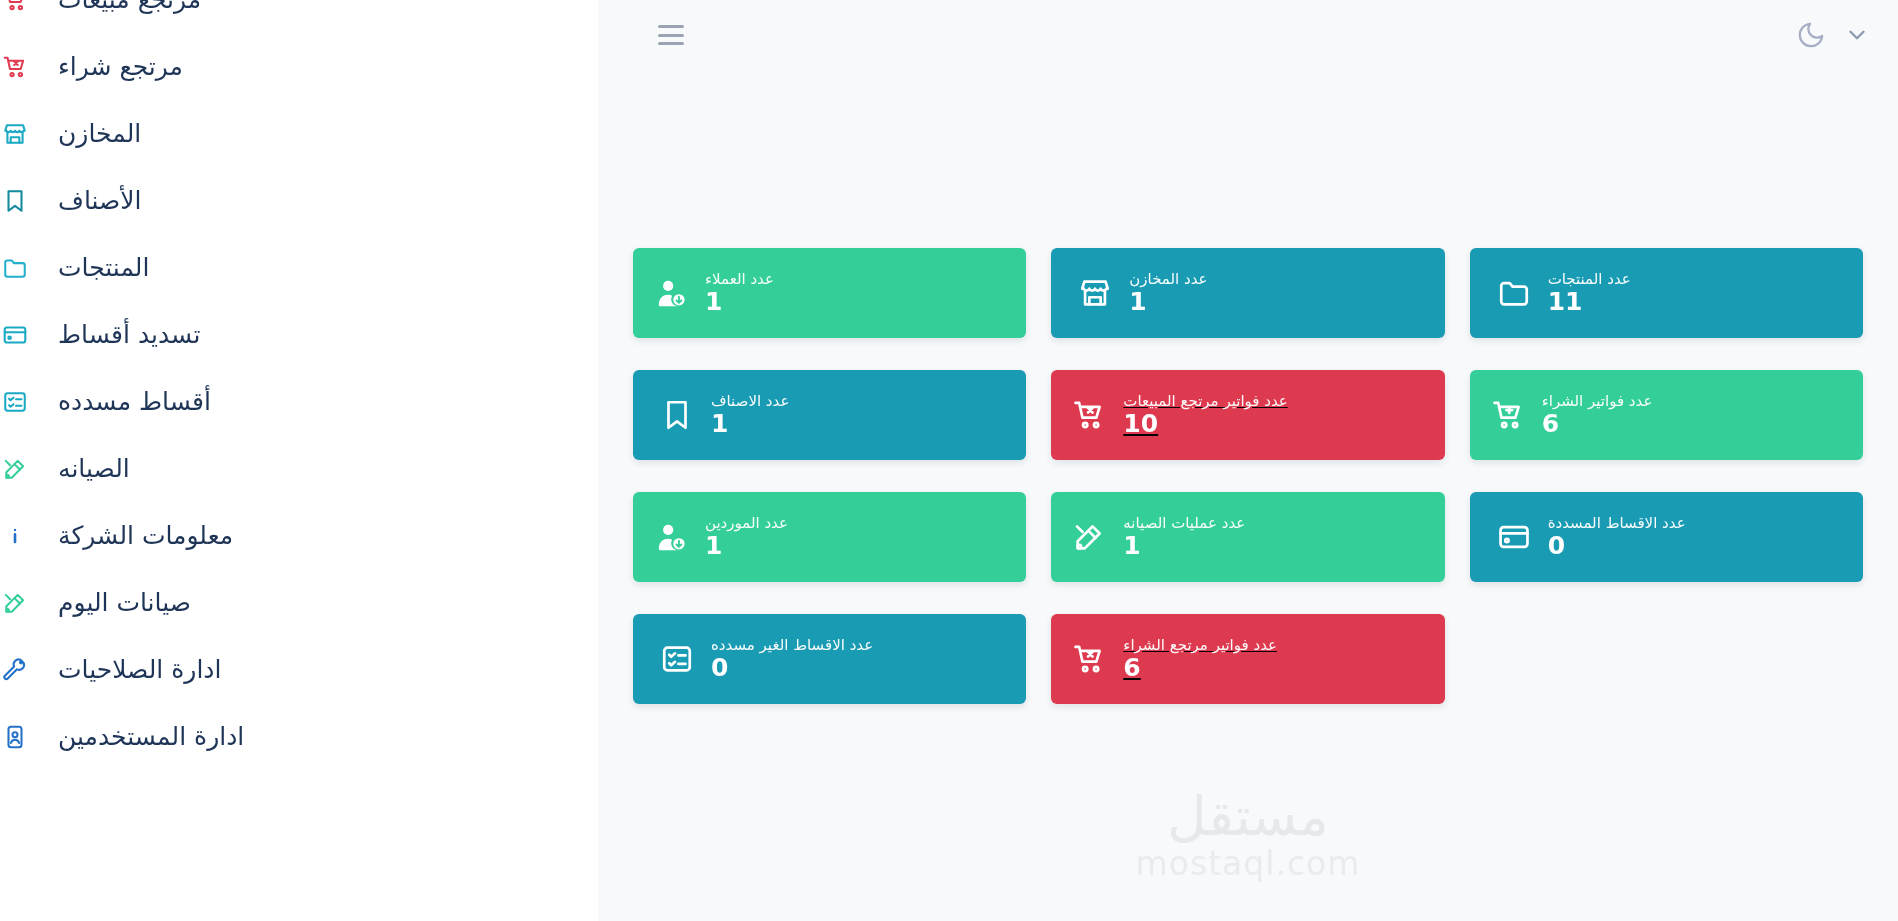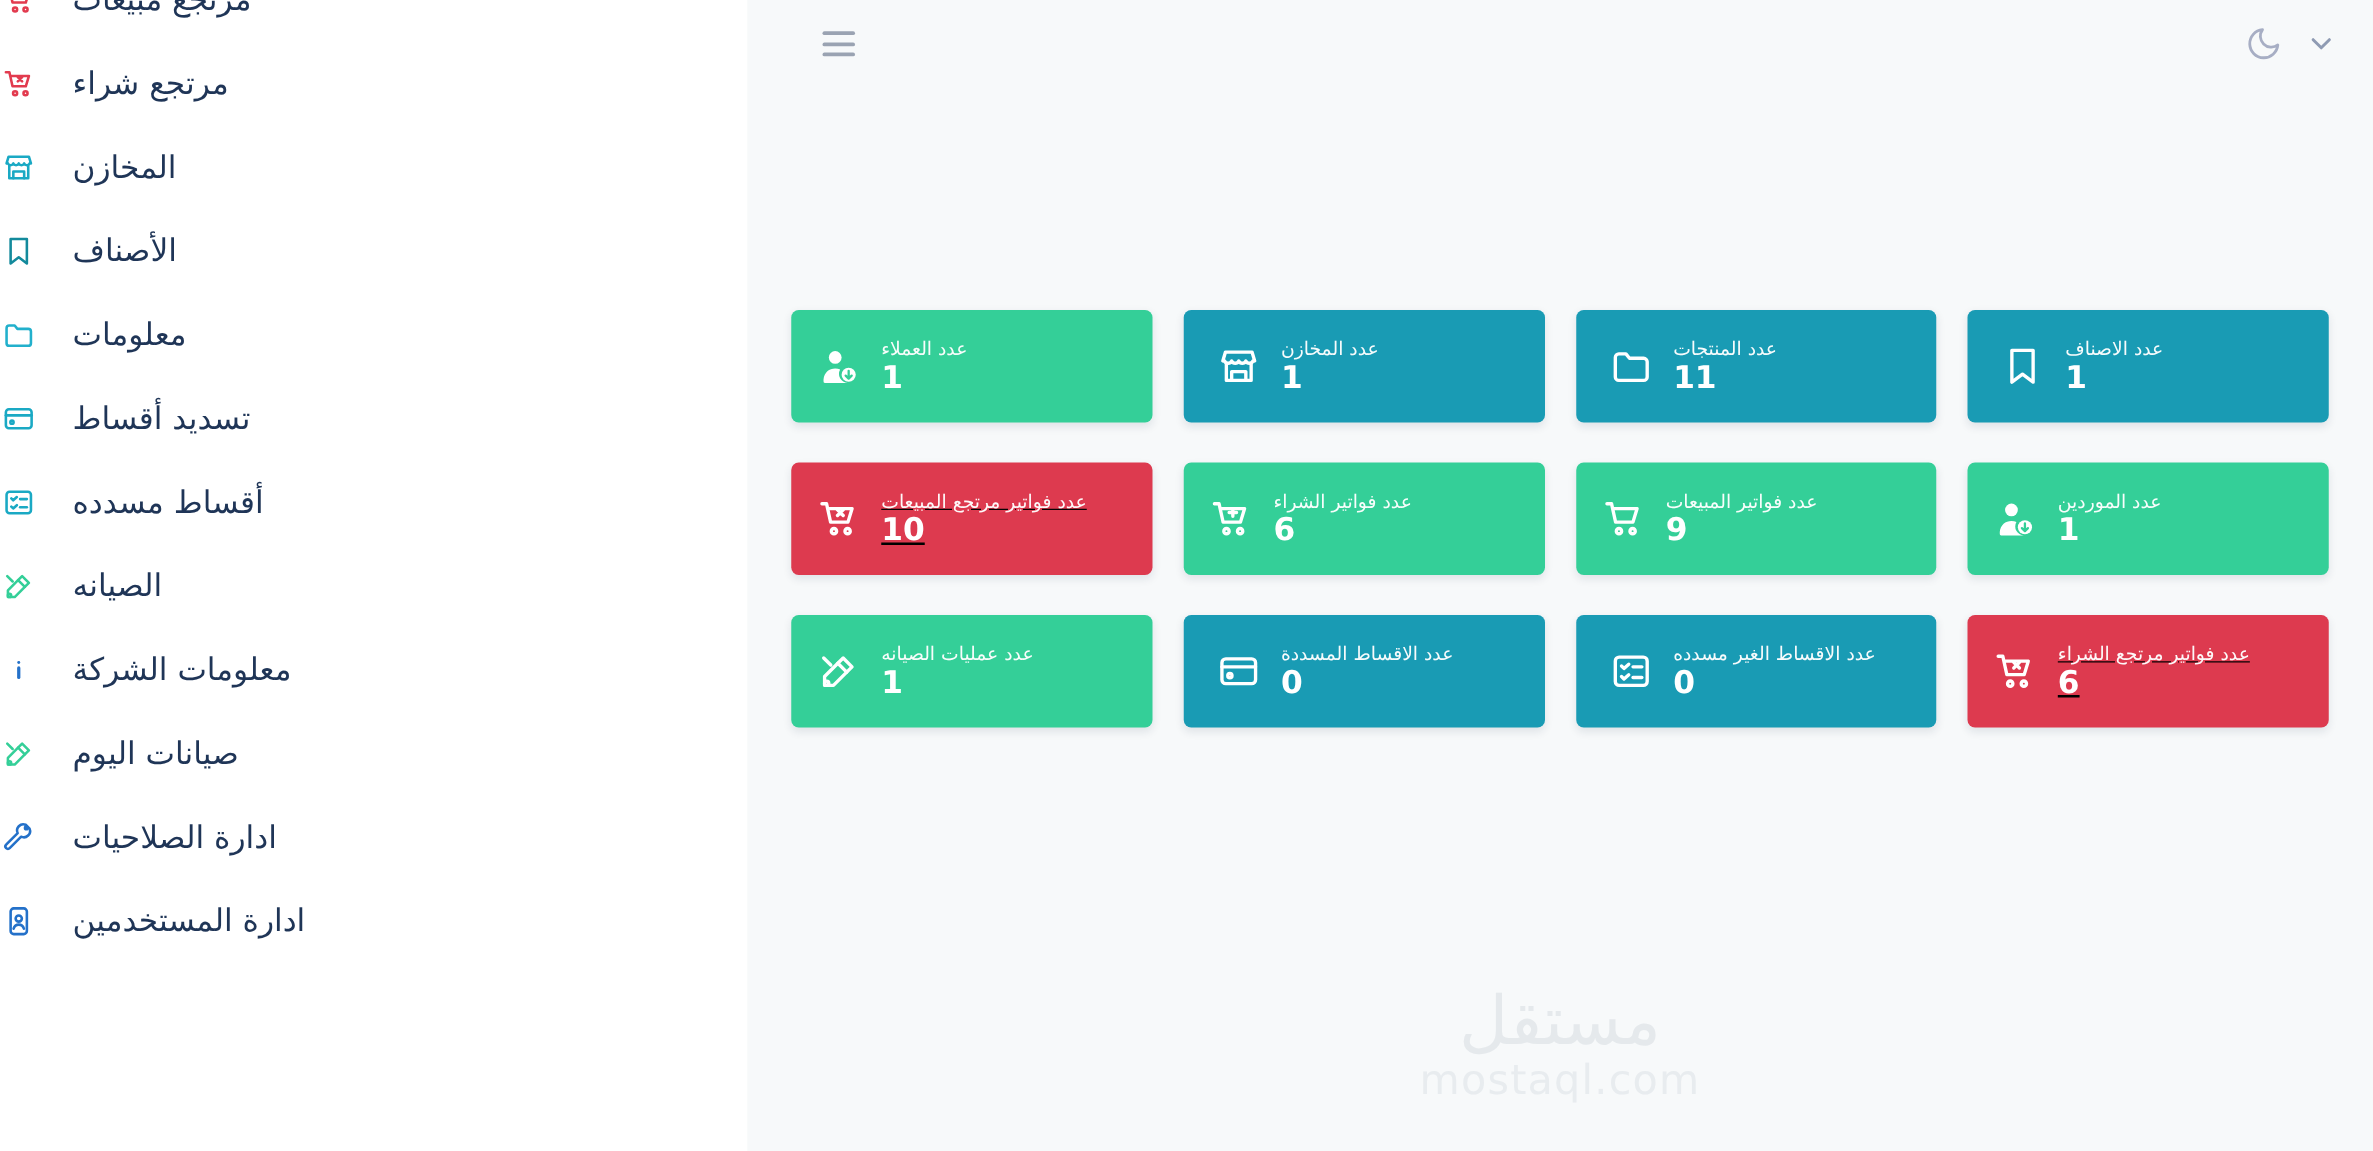--- a/index.html
+++ b/index.html
@@ -90,21 +90,21 @@
   }
   .hamburger span{
     display:block;height:3px;width:100%;
     background:#9aa3b2;border-radius:2px;
   }
   
   #cards{
     position:absolute;
     top:248px;left:35px;right:35px;
     display:grid;
-    grid-template-columns:repeat(4,1fr);
+    grid-template-columns:repeat(3,1fr);
     gap:32px 25px;
     direction:ltr;
   }
   .stat-card{
     height:90px;
     border-radius:6px;
     box-shadow:0 3px 7px rgba(20,40,70,.10);
     display:flex;
     flex-direction:row;
     align-items:center;
@@ -218,21 +218,21 @@
             </svg>
           </span>
           <span class="nav-label">الأصناف</span>
         </li>
         <li class="nav-item">
           <span class="nav-icon">
             <svg viewBox="0 0 24 24" fill="none" stroke="#22b0cc" stroke-width="1.9" stroke-linecap="round" stroke-linejoin="round">
               <path d="M3 7a2 2 0 0 1 2-2h4l2 2.5h8a2 2 0 0 1 2 2V18a2 2 0 0 1-2 2H5a2 2 0 0 1-2-2z"></path>
             </svg>
           </span>
-          <span class="nav-label">معلومات</span>
+          <span class="nav-label">المنتجات</span>
         </li>
         <li class="nav-item">
           <span class="nav-icon">
             <svg viewBox="0 0 24 24" fill="none" stroke="#1aa9c4" stroke-width="1.9" stroke-linecap="round" stroke-linejoin="round">
               <rect x="2.5" y="5" width="19" height="14" rx="2.2"></rect>
               <path d="M2.5 9.5h19"></path>
               <circle cx="7" cy="14.5" r="1.2"></circle>
             </svg>
           </span>
           <span class="nav-label">تسديد أقساط</span>
@@ -398,33 +398,20 @@
               <path d="M12.9 6.4v4.2M10.8 8.5h4.2"></path>
             </svg>
           </div>
           <div class="card-text">
             <div class="card-title">عدد فواتير الشراء</div>
             <div class="card-value">6</div>
           </div>
         </div>
         <div class="stat-card green">
           <div class="card-icon">
-            <svg viewBox="0 0 24 24" fill="none" stroke="#ffffff" stroke-width="1.9" stroke-linecap="round" stroke-linejoin="round">
-              <path d="M2.5 3.5h2.6l2.3 10.4h9.8l2.3-7.6H6.4"></path>
-              <circle cx="9.3" cy="19" r="1.5"></circle>
-              <circle cx="17" cy="19" r="1.5"></circle>
-            </svg>
-          </div>
-          <div class="card-text">
-            <div class="card-title">عدد فواتير المبيعات</div>
-            <div class="card-value">9</div>
-          </div>
-        </div>
-        <div class="stat-card green">
-          <div class="card-icon">
             <svg viewBox="0 0 24 24" fill="#ffffff" stroke="none">
               <circle cx="10" cy="7" r="3.6"></circle>
               <path d="M3.4 19.5c.4-4 3.2-6.2 6.6-6.2 1 0 2 .2 2.8.6a5 5 0 0 0 4.2 7.5H4.2a.8.8 0 0 1-.8-.9z"></path>
               <circle cx="17.6" cy="16.8" r="4" fill="#ffffff"></circle>
               <path d="M17.6 14.6v4.2M15.9 17.3l1.7 1.7 1.7-1.7" fill="none" stroke="#34cf98" stroke-width="1.3" stroke-linecap="round" stroke-linejoin="round"></path>
             </svg>
           </div>
           <div class="card-text">
             <div class="card-title">عدد الموردين</div>
             <div class="card-value">1</div>

